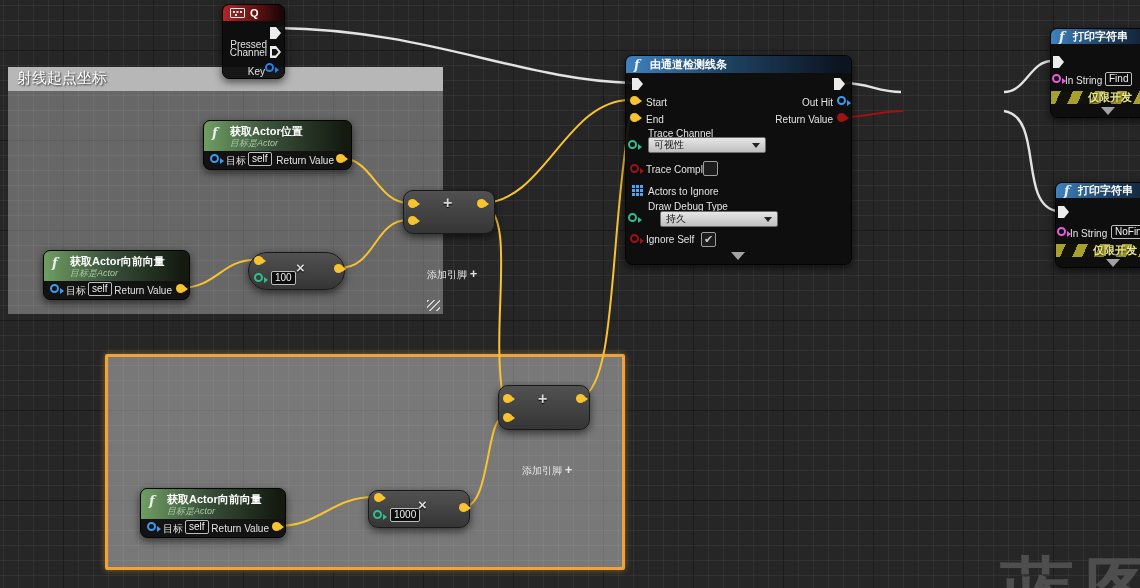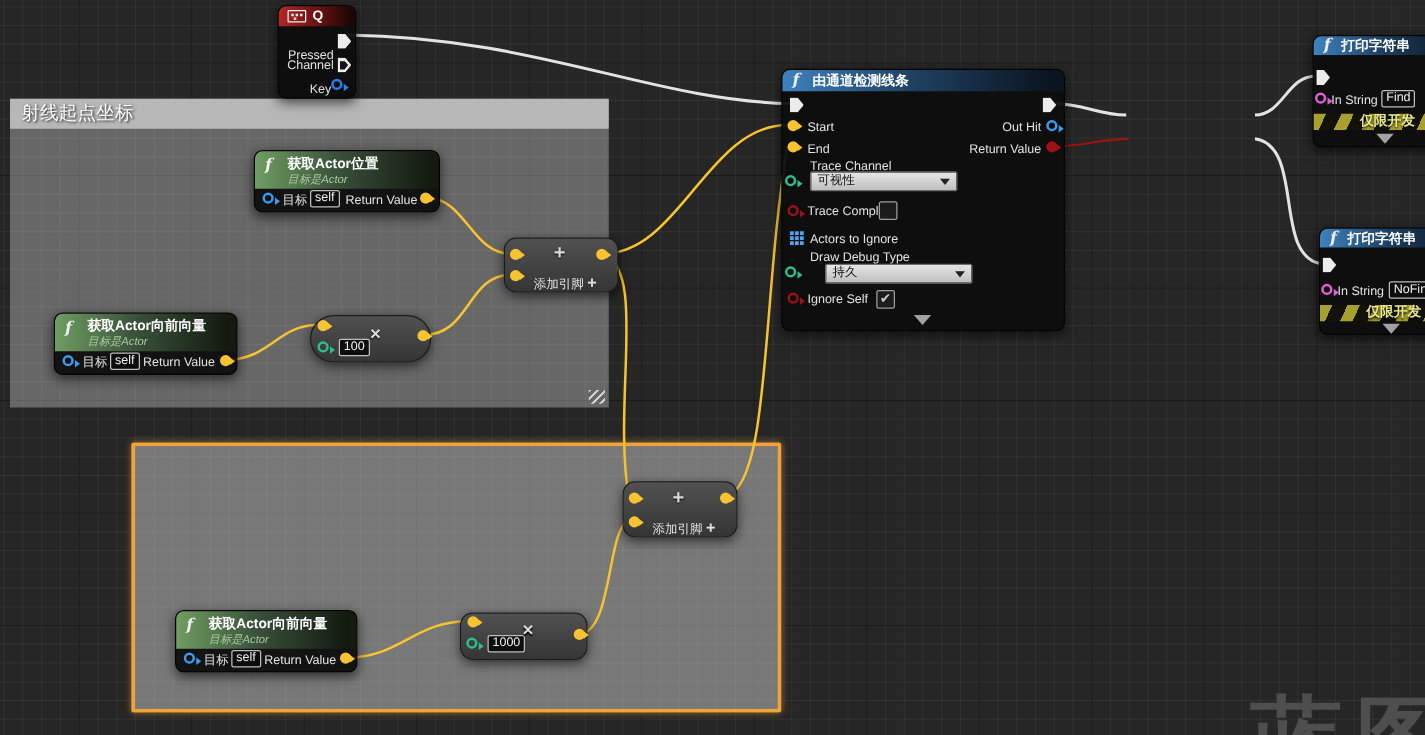--- a/index.html
+++ b/index.html
@@ -59,21 +59,21 @@
     color:#121212;font-size:10px;line-height:14px;padding:0 16px 0 5px;height:14px;white-space:nowrap;}
   .dd::after{content:"";position:absolute;right:5px;top:5px;width:0;height:0;
     border-left:4px solid transparent;border-right:4px solid transparent;border-top:5px solid #222;}
   .cb{position:absolute;width:13px;height:13px;background:#1c1c1c;border:1px solid #9d9d9d;border-radius:2px;
     color:#c9c9c9;font-size:11px;line-height:13px;text-align:center;}
   .dev{position:absolute;left:0;right:0;background:repeating-linear-gradient(115deg,#a8a02c 0 9px,#12120a 9px 20px);
     text-align:center;color:#e8e890;font-size:11px;font-weight:bold;line-height:13px;text-shadow:0 1px 2px #000;}
   .colarrow{position:absolute;width:0;height:0;border-left:7px solid transparent;border-right:7px solid transparent;
     border-top:8px solid #a2a2a2;}
   .op{position:absolute;color:#d9d9d9;font-weight:bold;text-shadow:0 1px 1px #000;}
-  .addlbl{position:absolute;color:#e3e3e3;font-size:10px;white-space:nowrap;}
+  .addlbl{position:absolute;color:#e3e3e3;font-size:10px;white-space:nowrap;margin-top:48px;}
   .addlbl b{font-size:13px;}
   .kbd{position:relative;width:13px;height:8px;border:1px solid #efefef;border-radius:1px;display:inline-block;}
   .kbd::before{content:"";position:absolute;left:1.5px;top:1.5px;width:2px;height:2px;background:#efefef;
     box-shadow:3.5px 0 0 #efefef,7px 0 0 #efefef,2px 3px 0 #efefef;}
   .arrpin{position:absolute;width:3px;height:3px;background:#49a7f5;
     box-shadow:4px 0 0 #49a7f5,8px 0 0 #49a7f5,0 4px 0 #49a7f5,4px 4px 0 #49a7f5,8px 4px 0 #49a7f5,0 8px 0 #49a7f5,4px 8px 0 #49a7f5,8px 8px 0 #49a7f5;}
   #wires{position:absolute;left:0;top:0;z-index:2;}
   #wires path{fill:none;}
   .w-exec{stroke:#e3e3e3;stroke-width:2.4;}
   .w-vec{stroke:#f7c331;stroke-width:2;}
@@ -81,21 +81,21 @@
   #watermark{position:absolute;left:1000px;top:543px;z-index:0;font-size:74px;font-weight:bold;
     color:#4e4e4e;letter-spacing:10px;white-space:nowrap;}
 </style>
 </head>
 <body>
 
 <div id="canvas">
 
   <div id="watermark">蓝图</div>
 
-  <div class="comment" style="left:8px;top:79px;width:435px;height:247px;padding-left:44px;">
+  <div class="comment" style="left:8px;top:67px;width:435px;height:247px;">
     <div class="cbody"></div>
     <div class="chdr">
       <span class="ctitle">射线起点坐标</span>
     </div>
     <div class="rhandle"></div>
   </div>
 
   <div class="comment selected" style="left:105px;top:354px;width:514px;height:210px;">
     <div class="cbody"></div>
   </div>

